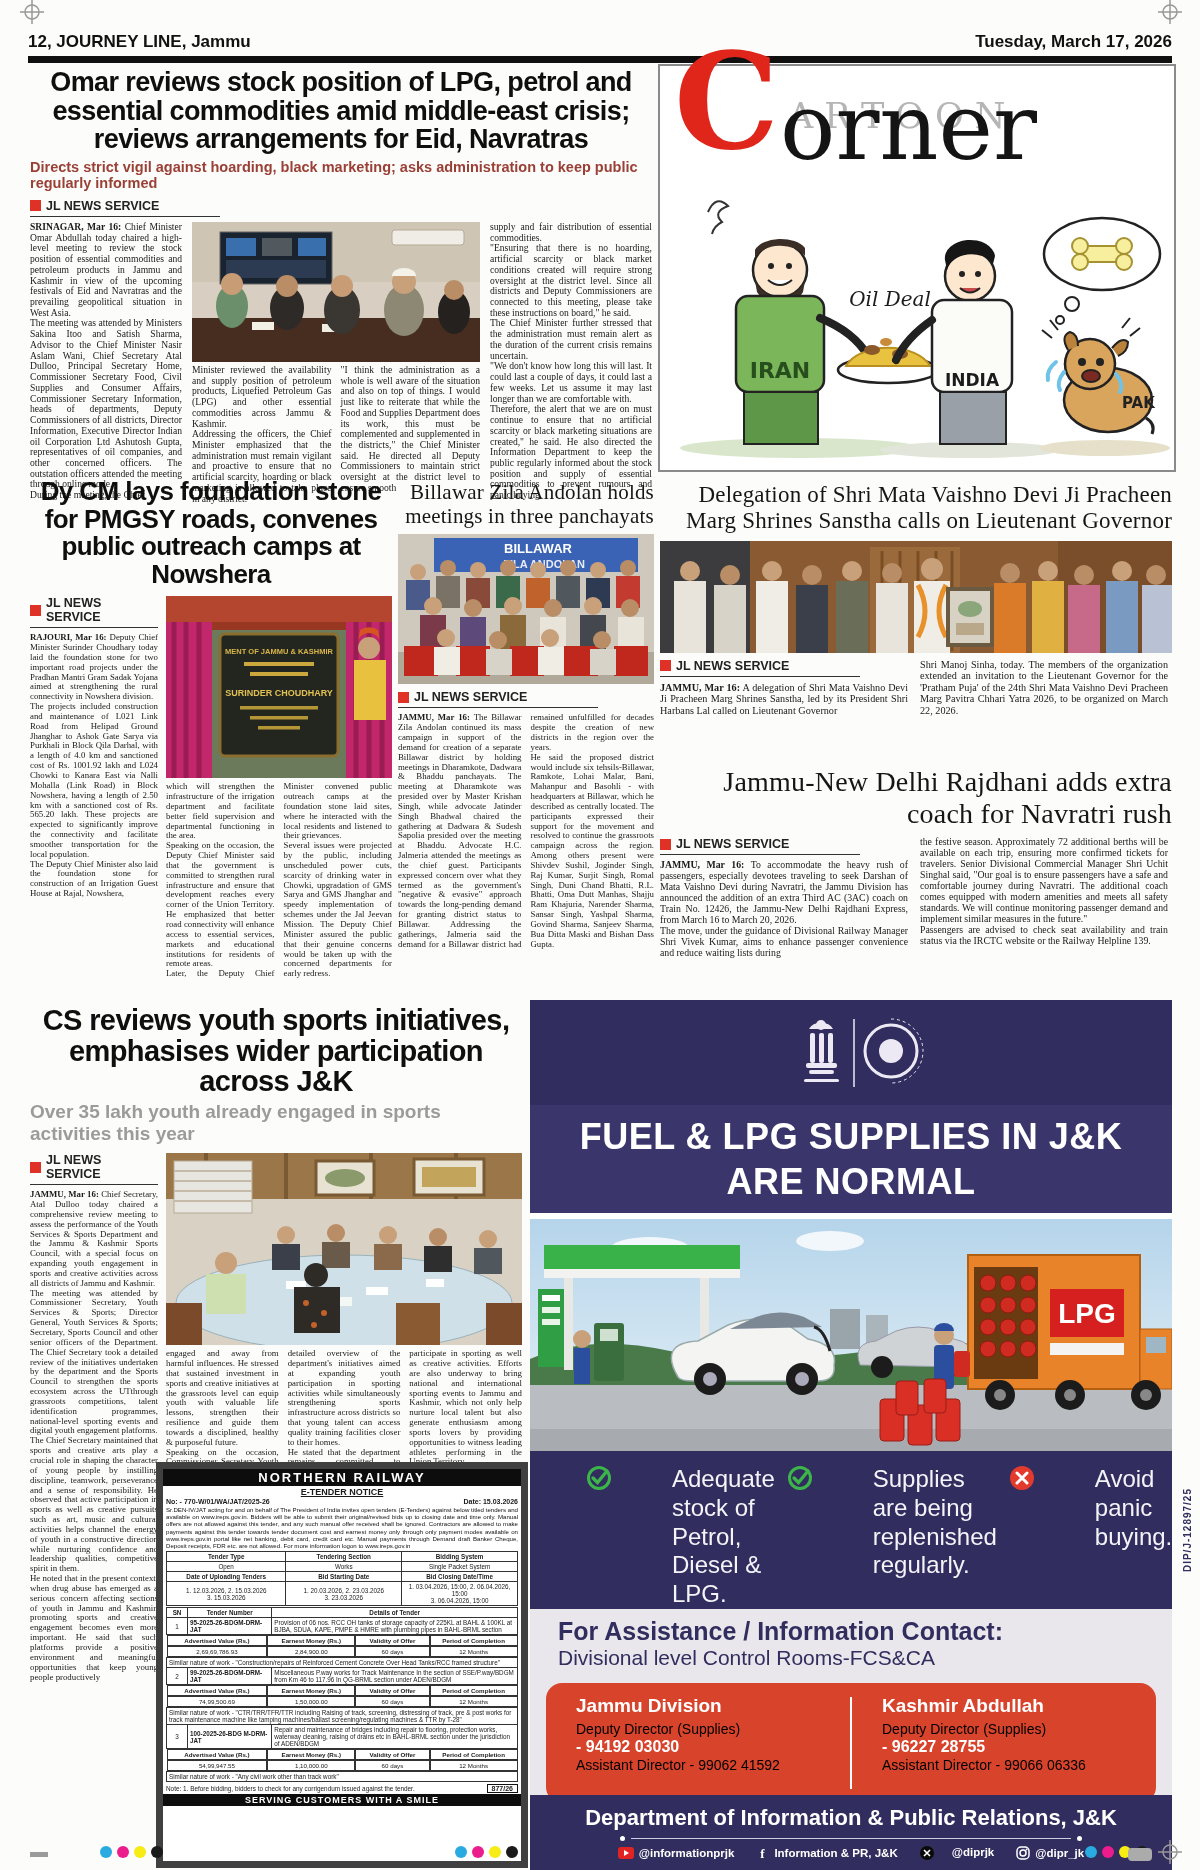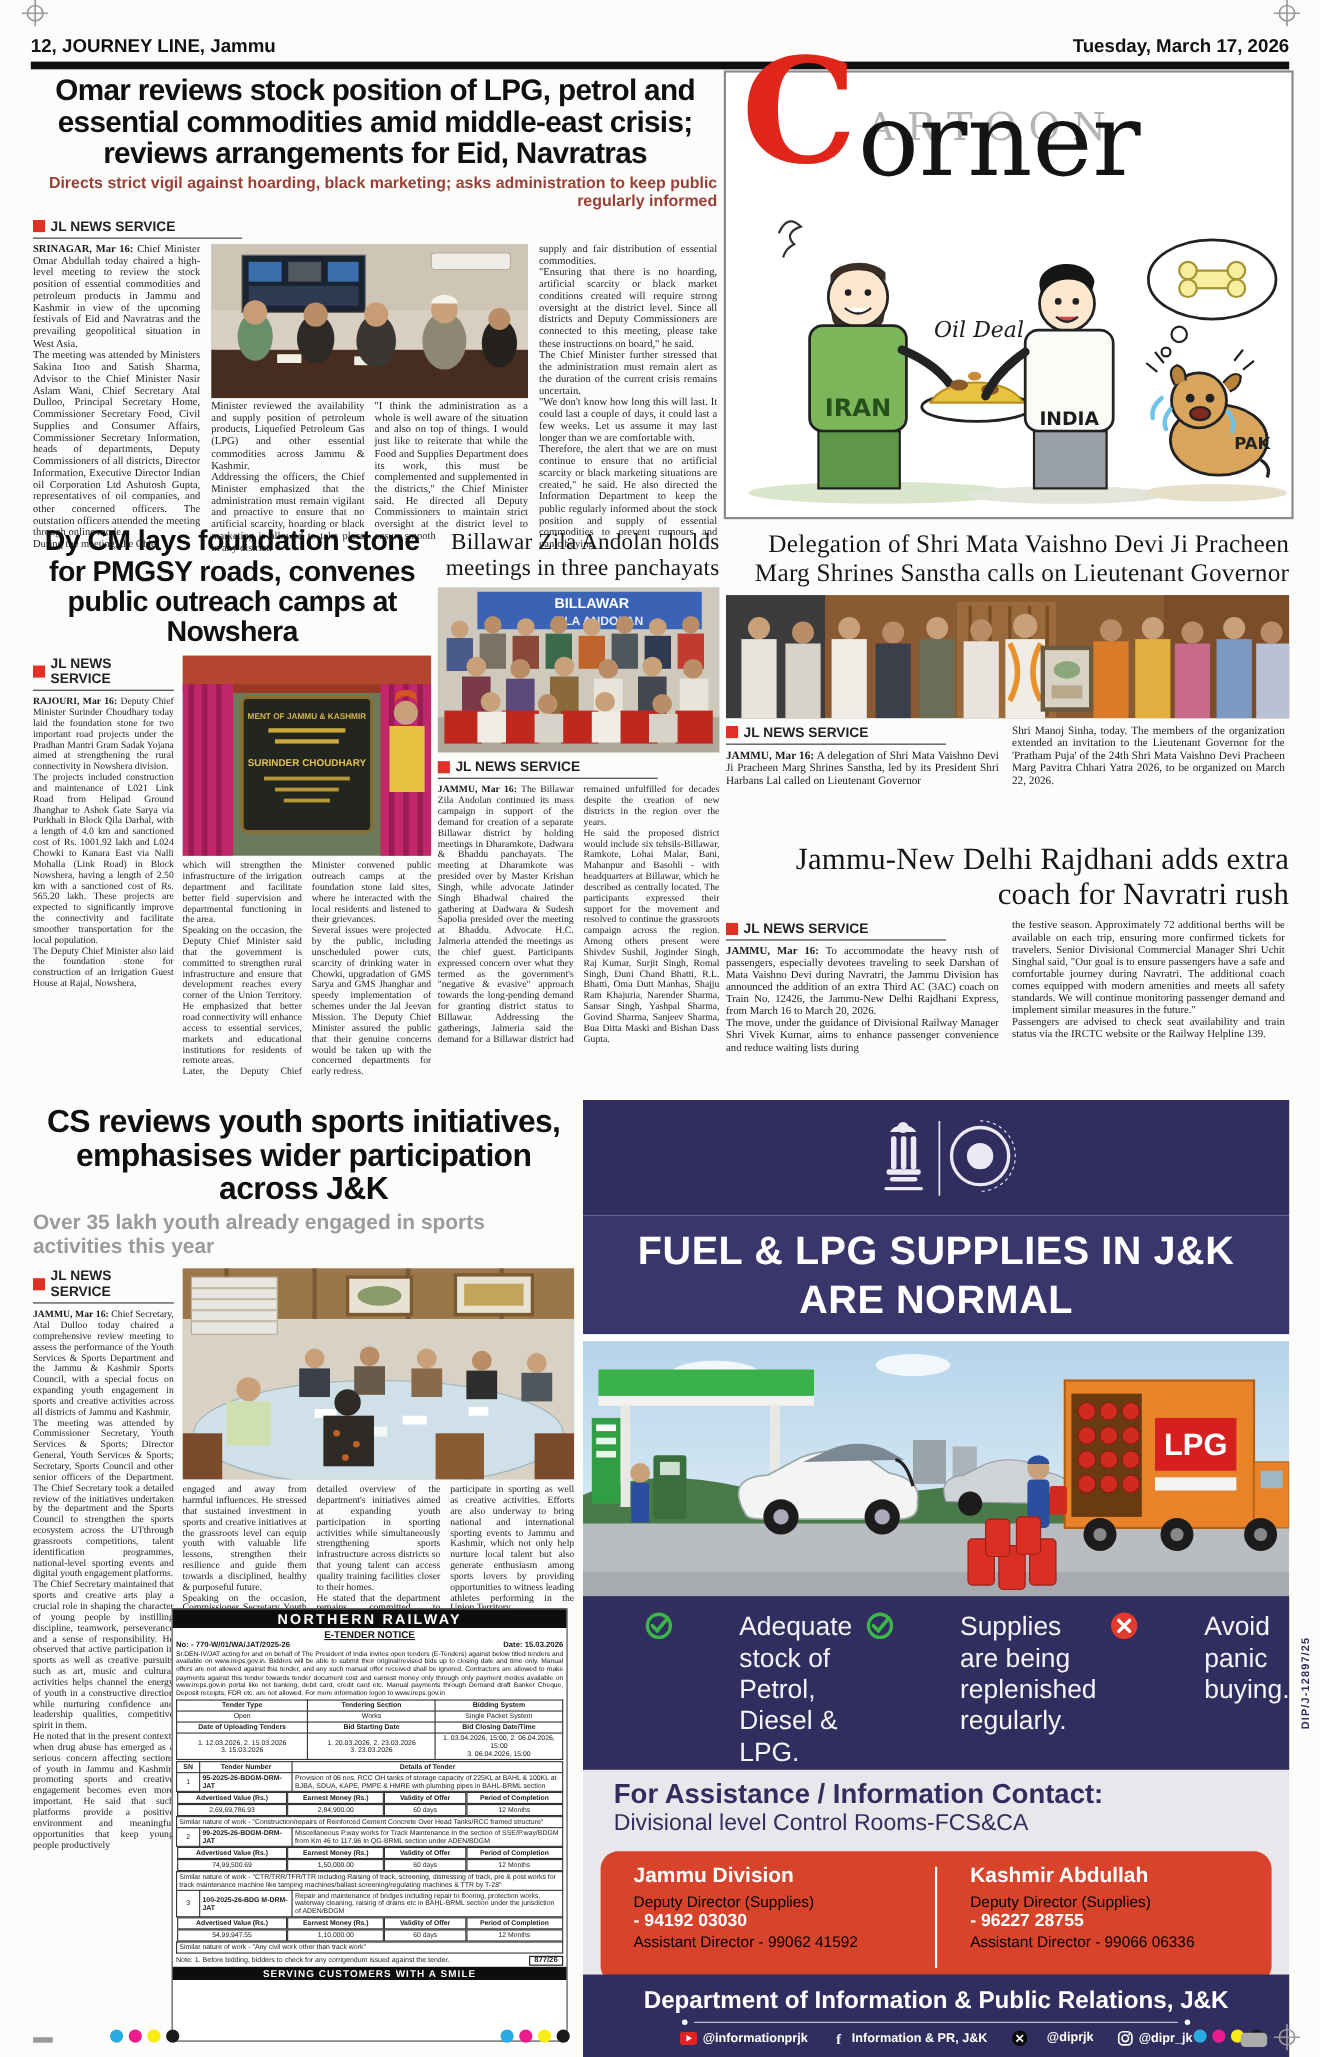--- a/index.html
+++ b/index.html
@@ -8,40 +8,40 @@
   .abs{position:absolute;}
   
   .mast{display:flex;justify-content:space-between;align-items:flex-end;
         font-family:"Liberation Sans",sans-serif;font-weight:bold;font-size:17px;color:#111;}
   .rule{background:#101010;}
   
   .hl-sans{font-family:"Liberation Sans",sans-serif;font-weight:bold;color:#0f0f0f;
            text-align:center;letter-spacing:-0.6px;line-height:1.06;}
   .hl-serif{font-family:"Liberation Serif",serif;font-weight:normal;color:#161616;
             text-align:right;line-height:1.15;letter-spacing:0.2px;}
-  .sub{font-family:"Liberation Sans",sans-serif;font-weight:bold;text-align:right;}
+  .sub{font-family:"Liberation Sans",sans-serif;font-weight:bold;text-align:left;}
   
   .kicker{font-family:"Liberation Sans",sans-serif;font-weight:bold;font-size:12.5px;color:#222;
           border-bottom:1.5px solid #333;padding-bottom:3px;margin-bottom:5px;display:flex;align-items:center;gap:5px;}
   .kicker .sq{width:11px;height:11px;background:#e03127;display:inline-block;flex:0 0 auto;}
   
   .bt{font-size:9.6px;line-height:1.12;text-align:justify;white-space:pre-line;}
   .bt b{font-weight:bold;}
   .clip{overflow:hidden;}
   .cols2{column-count:2;column-gap:9px;}
   .cols3{column-count:3;column-gap:9px;}
   .photo{display:block;background:#ccc;}
   
   .cartoon-box{border:2px solid #8a8a8a;background:#fff;}
   .clogo{position:relative;height:112px;font-family:"DejaVu Serif",serif;}
   .c-big{position:absolute;left:14px;top:-30px;font-size:132px;color:#e0251b;font-weight:bold;line-height:1;}
   .c-artoon{position:absolute;left:128px;top:6px;font-size:35px;color:#b5b5b5;letter-spacing:11px;margin-top:24px;}
   .c-orner{position:absolute;left:120px;top:16px;font-size:92px;color:#141414;line-height:1;}
   
-  .tender{background:#fff;border:1px solid #404040;font-family:"Liberation Sans",sans-serif;}
+  .tender{background:#fff;border:7px solid #404040;font-family:"Liberation Sans",sans-serif;}
   .t-bar{background:#0d0d0d;color:#fff;text-align:center;font-weight:bold;font-size:13px;letter-spacing:2px;padding:1px 0;}
   .t-sub{text-align:center;font-weight:bold;font-size:9px;text-decoration:underline;margin:1px 0;}
   .t-row{display:flex;justify-content:space-between;font-size:7px;font-weight:bold;padding:0 3px;}
   .t-intro{font-size:6.1px;line-height:1.18;text-align:justify;padding:1px 3px;color:#111;}
   table.tt{border-collapse:collapse;width:calc(100% - 6px);margin:1px 3px;font-size:6.3px;}
   table.tt td{border:0.5px solid #333;padding:1px 2px;text-align:center;vertical-align:middle;}
   table.tt td.l{text-align:left;}
   table.tt tr.hb td{font-weight:bold;}
   .v4{display:grid;grid-template-columns:1.15fr 1fr 0.85fr 1fr;}
   .v4 div{border:0.5px solid #333;font-size:6.2px;text-align:center;padding:1px 1px;}

